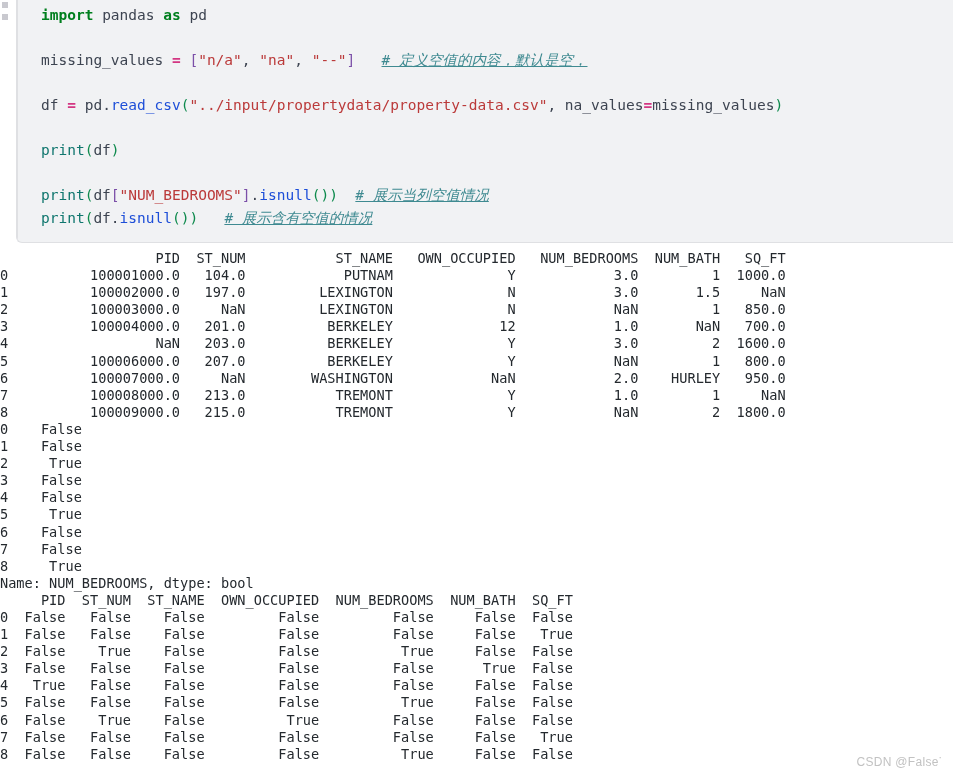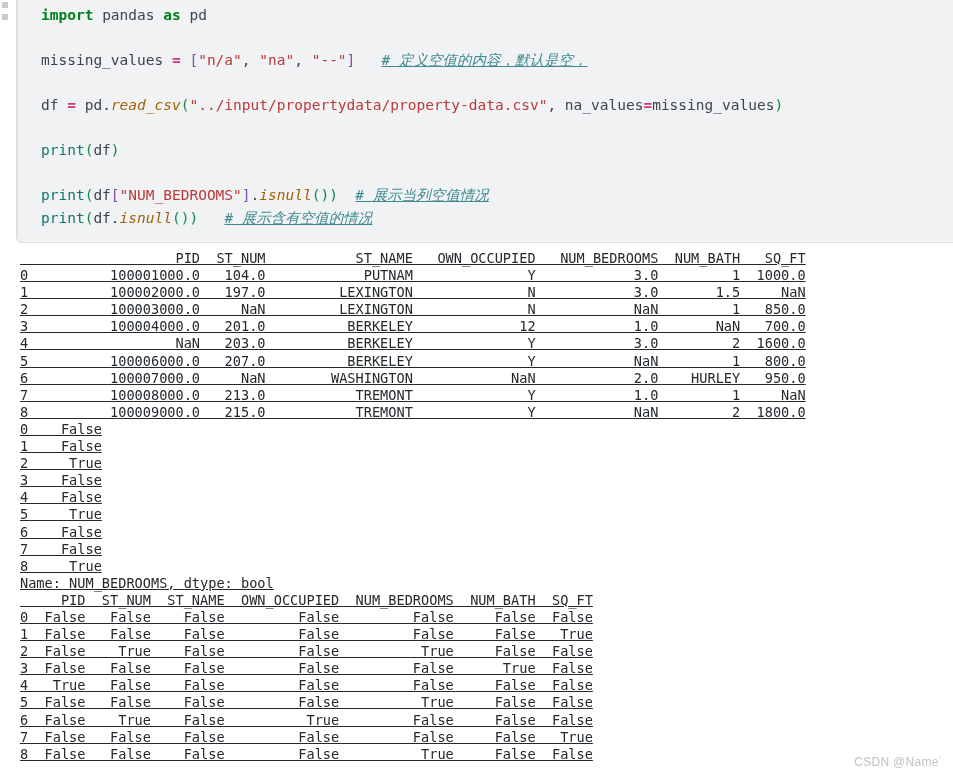--- a/index.html
+++ b/index.html
@@ -63,39 +63,38 @@
     color: #24292e;
   }
   #code-body .line { height: 22.5px; }
   #code-body .blank { height: 22.5px; }
 
   .tok-kw      { color: #007f1e; font-weight: bold; }
   .tok-name    { color: #3d4451; }
   .tok-op      { color: #d33682; font-weight: bold; }
   .tok-brk     { color: #7b4fa8; }
   .tok-str     { color: #bb3a3a; }
-  .tok-fn      { color: #a16207; font-style: italic; }
+  .tok-fn      { color: #1d4ed8; }
   .tok-builtin { color: #0f766e; }
   .tok-punc    { color: #0e8a4d; }
   .tok-plain   { color: #3d4451; }
   .tok-comment { color: #3f8a91; font-style: italic; text-decoration: underline; }
 
   
   #output-area {
     position: absolute;
     left: 0;
     top: 250px;
     width: 953px;
     font-family: "DejaVu Sans Mono", monospace;
     font-size: 13.6px;
     line-height: 17.1px;
     color: #24292e;
     white-space: pre;
-    padding-left: 20px;
-    text-decoration: underline;
+    padding-left: 0;
   }
   #output-area .oline { height: 17.1px; }
 
   
   #watermark {
     position: absolute;
     right: 10px;
     bottom: 7px;
     font-family: "Liberation Sans", sans-serif;
     font-size: 12px;
@@ -112,13 +111,13 @@
   <div class="stub s2"></div>
 </div>
 
 <div id="code-cell">
   <div class="gutter"></div>
   <div id="code-body"><div class="line"><span class="tok-kw">import</span><span class="tok-plain"> </span><span class="tok-name">pandas</span><span class="tok-plain"> </span><span class="tok-kw">as</span><span class="tok-plain"> </span><span class="tok-name">pd</span></div><div class="line blank">&nbsp;</div><div class="line"><span class="tok-name">missing_values </span><span class="tok-op">=</span><span class="tok-plain"> </span><span class="tok-brk">[</span><span class="tok-str">"n/a"</span><span class="tok-plain">, </span><span class="tok-str">"na"</span><span class="tok-plain">, </span><span class="tok-str">"--"</span><span class="tok-brk">]</span><span class="tok-plain">   </span><span class="tok-comment"># 定义空值的内容，默认是空，</span></div><div class="line blank">&nbsp;</div><div class="line"><span class="tok-name">df </span><span class="tok-op">=</span><span class="tok-plain"> </span><span class="tok-name">pd</span><span class="tok-plain">.</span><span class="tok-fn">read_csv</span><span class="tok-punc">(</span><span class="tok-str">"../input/propertydata/property-data.csv"</span><span class="tok-plain">, </span><span class="tok-name">na_values</span><span class="tok-op">=</span><span class="tok-name">missing_values</span><span class="tok-punc">)</span></div><div class="line blank">&nbsp;</div><div class="line"><span class="tok-builtin">print</span><span class="tok-punc">(</span><span class="tok-name">df</span><span class="tok-punc">)</span></div><div class="line blank">&nbsp;</div><div class="line"><span class="tok-builtin">print</span><span class="tok-punc">(</span><span class="tok-name">df</span><span class="tok-brk">[</span><span class="tok-str">"NUM_BEDROOMS"</span><span class="tok-brk">]</span><span class="tok-plain">.</span><span class="tok-fn">isnull</span><span class="tok-punc">(</span><span class="tok-punc">)</span><span class="tok-punc">)</span><span class="tok-plain">  </span><span class="tok-comment"># 展示当列空值情况</span></div><div class="line"><span class="tok-builtin">print</span><span class="tok-punc">(</span><span class="tok-name">df</span><span class="tok-plain">.</span><span class="tok-fn">isnull</span><span class="tok-punc">(</span><span class="tok-punc">)</span><span class="tok-punc">)</span><span class="tok-plain">   </span><span class="tok-comment"># 展示含有空值的情况</span></div></div>
 </div>
 
 <div id="output-area"><div class="oline">                   PID  ST_NUM           ST_NAME   OWN_OCCUPIED   NUM_BEDROOMS  NUM_BATH   SQ_FT</div><div class="oline">0          100001000.0   104.0            PUTNAM              Y            3.0         1  1000.0</div><div class="oline">1          100002000.0   197.0         LEXINGTON              N            3.0       1.5     NaN</div><div class="oline">2          100003000.0     NaN         LEXINGTON              N            NaN         1   850.0</div><div class="oline">3          100004000.0   201.0          BERKELEY             12            1.0       NaN   700.0</div><div class="oline">4                  NaN   203.0          BERKELEY              Y            3.0         2  1600.0</div><div class="oline">5          100006000.0   207.0          BERKELEY              Y            NaN         1   800.0</div><div class="oline">6          100007000.0     NaN        WASHINGTON            NaN            2.0    HURLEY   950.0</div><div class="oline">7          100008000.0   213.0           TREMONT              Y            1.0         1     NaN</div><div class="oline">8          100009000.0   215.0           TREMONT              Y            NaN         2  1800.0</div><div class="oline">0    False</div><div class="oline">1    False</div><div class="oline">2     True</div><div class="oline">3    False</div><div class="oline">4    False</div><div class="oline">5     True</div><div class="oline">6    False</div><div class="oline">7    False</div><div class="oline">8     True</div><div class="oline">Name: NUM_BEDROOMS, dtype: bool</div><div class="oline">     PID  ST_NUM  ST_NAME  OWN_OCCUPIED  NUM_BEDROOMS  NUM_BATH  SQ_FT</div><div class="oline">0  False   False    False         False         False     False  False</div><div class="oline">1  False   False    False         False         False     False   True</div><div class="oline">2  False    True    False         False          True     False  False</div><div class="oline">3  False   False    False         False         False      True  False</div><div class="oline">4   True   False    False         False         False     False  False</div><div class="oline">5  False   False    False         False          True     False  False</div><div class="oline">6  False    True    False          True         False     False  False</div><div class="oline">7  False   False    False         False         False     False   True</div><div class="oline">8  False   False    False         False          True     False  False</div></div>
 
-<div id="watermark">CSDN @Name˙</div>
+<div id="watermark">CSDN @False˙</div>
 
 </body></html>

